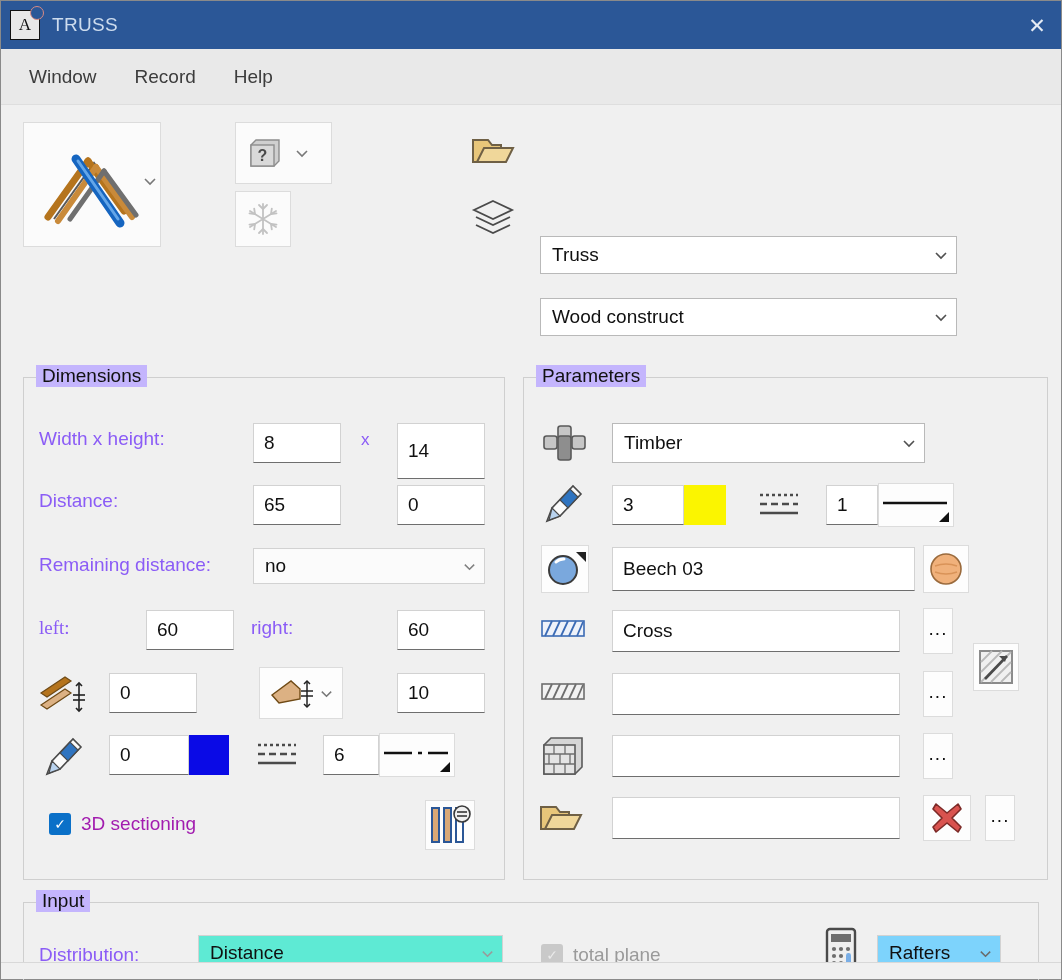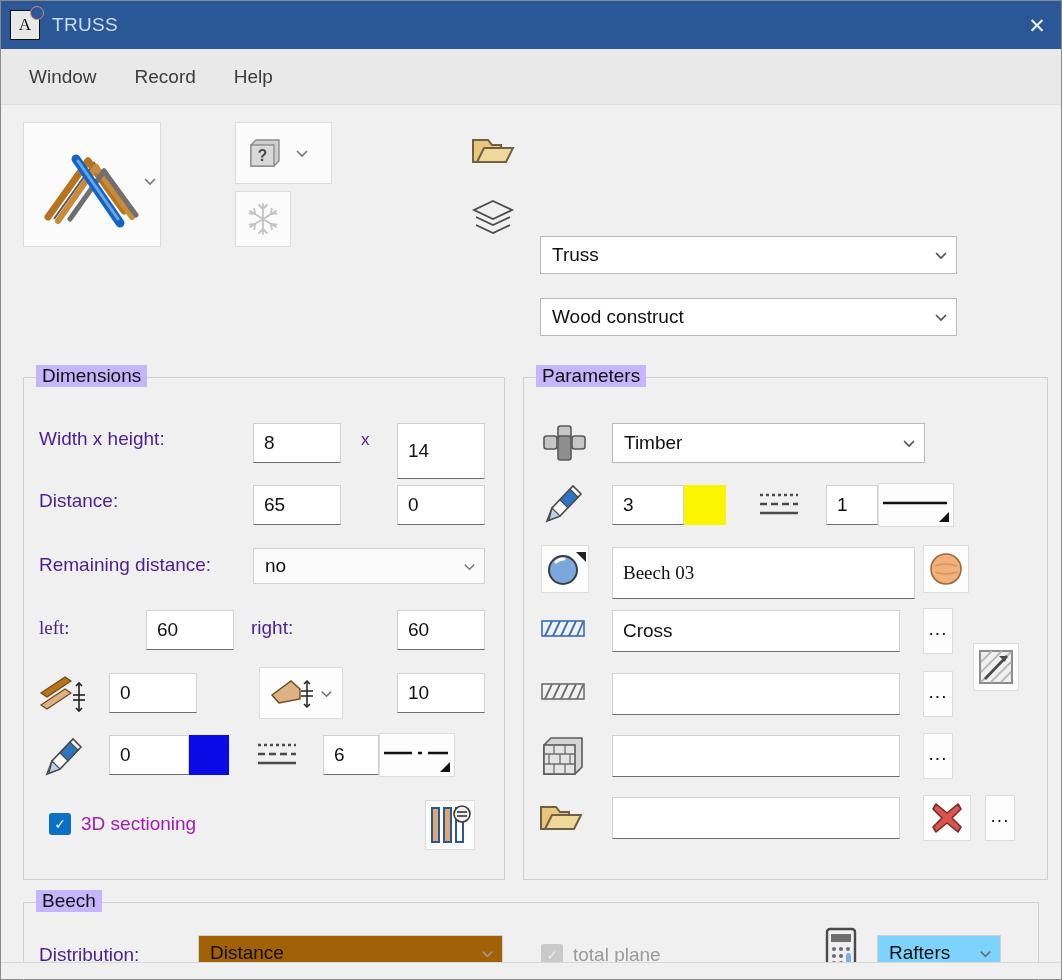--- a/index.html
+++ b/index.html
@@ -94,21 +94,21 @@
     position:absolute;border:1px solid #cfcfcf;box-sizing:border-box;
   }
   .group > .legend{
     position:absolute;top:-13px;left:12px;background:#c4b5fd;
     padding:0 6px;font-size:19px;color:#111;
   }
   #grp-dimensions{left:22px;top:272px;width:482px;height:503px;}
   #grp-parameters{left:522px;top:272px;width:525px;height:503px;}
   #grp-input{left:22px;top:797px;width:1016px;height:90px;}
 
-  .lbl{position:absolute;font-size:19px;color:#4c1d95;white-space:nowrap;}
+  .lbl{position:absolute;font-size:19px;color:#8b5cf6;white-space:nowrap;}
   .tf{
     position:absolute;background:#ffffff;border:1px solid #d2d2d2;
     border-bottom:1px solid #6e6e6e;box-sizing:border-box;
     display:flex;align-items:center;
     font-size:19px;color:#101010;padding-left:10px;
   }
   .swatch{position:absolute;box-sizing:border-box;}
   .iconbtn{
     position:absolute;background:#fdfdfd;border:1px solid #dcdcdc;
     box-sizing:border-box;display:flex;align-items:center;justify-content:center;
@@ -394,21 +394,21 @@
       </svg>
     </div>
 
     <div class="iconbtn" style="left:540px;top:440px;width:48px;height:48px;">
       <svg width="42" height="42" viewBox="0 0 42 42">
         <circle cx="19" cy="22" r="14" fill="#7aa8dd" stroke="#3b3b3b" stroke-width="2"></circle>
         <path d="M12 14 a11 11 0 0 1 8 -3" stroke="#ffffff" stroke-width="3" fill="none" stroke-linecap="round"></path>
         <path d="M32 4 L42 4 L42 14 Z" fill="#222"></path>
       </svg>
     </div>
-    <div class="tf" style="left:611px;top:442px;width:303px;height:52px;font-family:Liberation Serif, serif;">Beech 03</div>
+    <div class="tf" style="left:611px;top:442px;width:303px;height:44px;">Beech 03</div>
     <div class="iconbtn" style="left:922px;top:440px;width:46px;height:48px;">
       <svg width="38" height="38" viewBox="0 0 38 38">
         <circle cx="19" cy="19" r="15" fill="#f0b17b" stroke="#9a6a3c" stroke-width="1.6"></circle>
         <path d="M8 16 q11 -4 22 0 M8 22 q11 4 22 0" stroke="#d99358" stroke-width="1.5" fill="none"></path>
       </svg>
     </div>
 
     <div class="swatch" style="left:540px;top:513px;width:46px;height:22px;">
       <svg width="46" height="22" viewBox="0 0 46 22">
         <rect x="1" y="3" width="42" height="15" fill="#eef2fa" stroke="#3b6bb5" stroke-width="1.6"></rect>
@@ -483,25 +483,25 @@
     <div class="iconbtn" style="left:922px;top:690px;width:48px;height:46px;">
       <svg width="34" height="34" viewBox="0 0 34 34">
         <path d="M6 3 L17 12 L28 3 L31 8 L22 17 L31 26 L28 31 L17 22 L6 31 L3 26 L12 17 L3 8 Z" fill="#d9534f" stroke="#7c2a27" stroke-width="1.6" stroke-linejoin="round"></path>
       </svg>
     </div>
     <div class="iconbtn" style="left:984px;top:690px;width:30px;height:46px;">
       <span class="dots">...</span>
     </div>
 
     <div class="group" id="grp-input">
-      <div class="legend">Beech</div>
+      <div class="legend">Input</div>
     </div>
 
     <div class="lbl" style="left:38px;top:839px;">Distribution:</div>
-    <div class="combo" style="left:197px;top:830px;width:305px;height:36px;background:#a16207;border:1px solid #d2d2d2;">
+    <div class="combo" style="left:197px;top:830px;width:305px;height:36px;background:#5eead4;border:1px solid #d2d2d2;">
       <div class="val">Distance</div>
       <div class="car caret">
         <svg width="15" height="15" viewBox="0 0 16 16">
             <path d="M3 6 L8 11 L13 6" fill="none" stroke="#9a9a9a" stroke-width="1.6"></path>
           </svg>
       </div>
     </div>
     <div class="cbrow" style="left:540px;top:839px;">
       <span class="cbox disabled">✓</span>
       <span class="cbtext dim">total plane</span>

